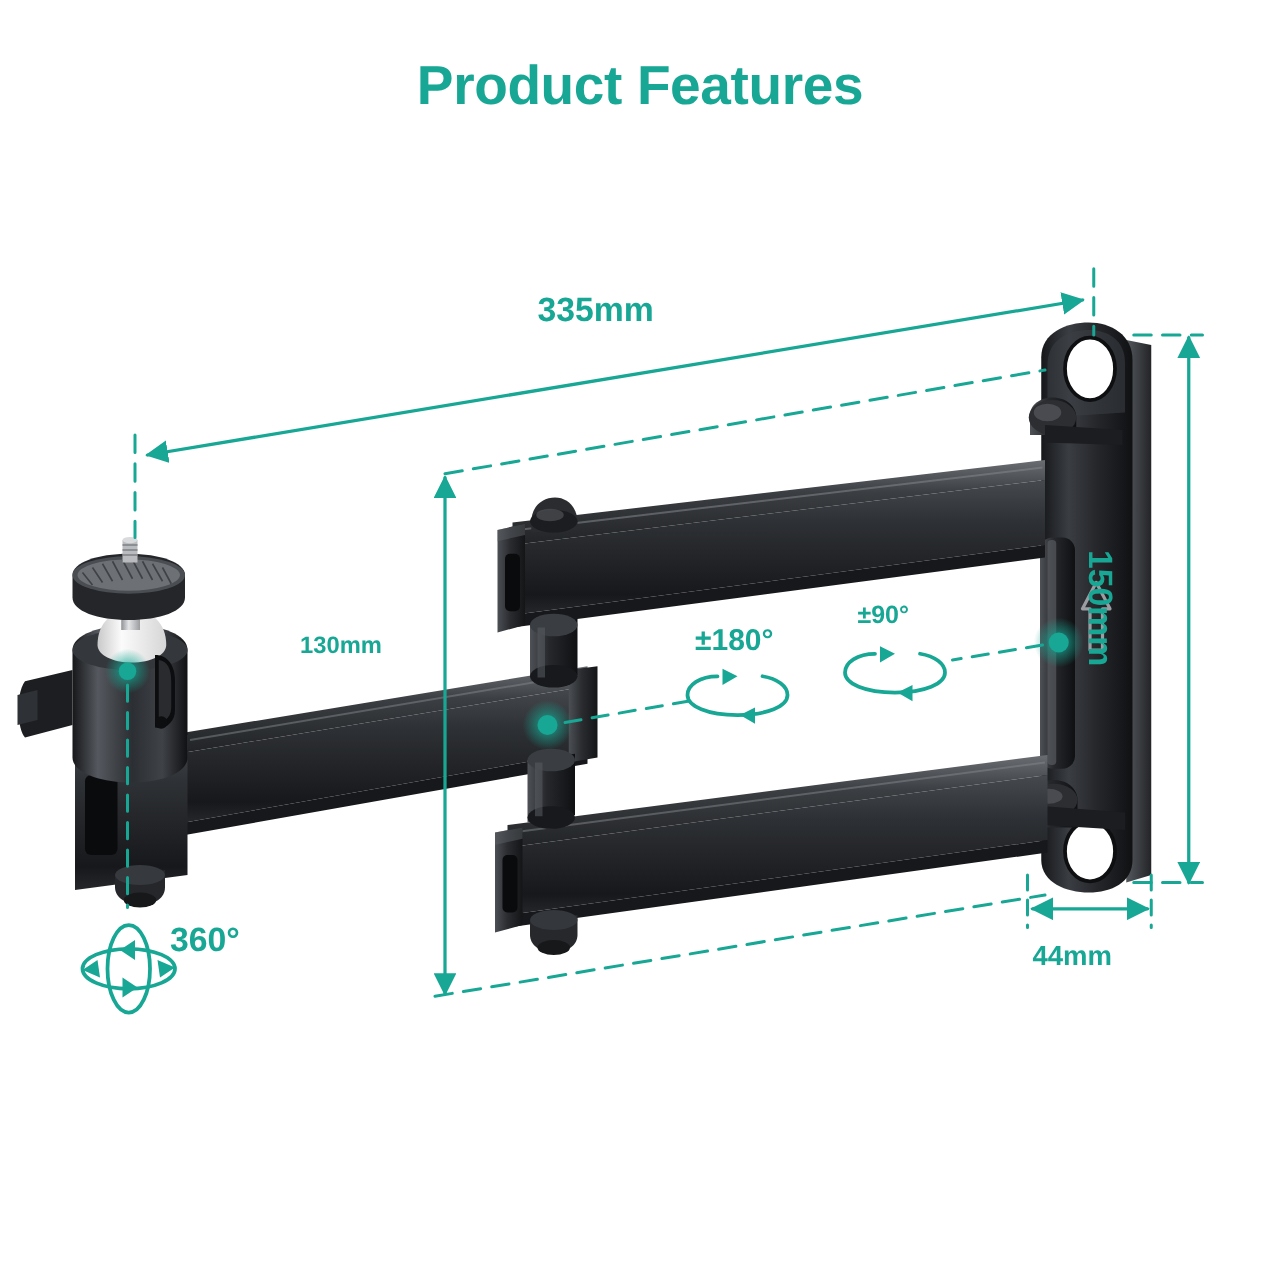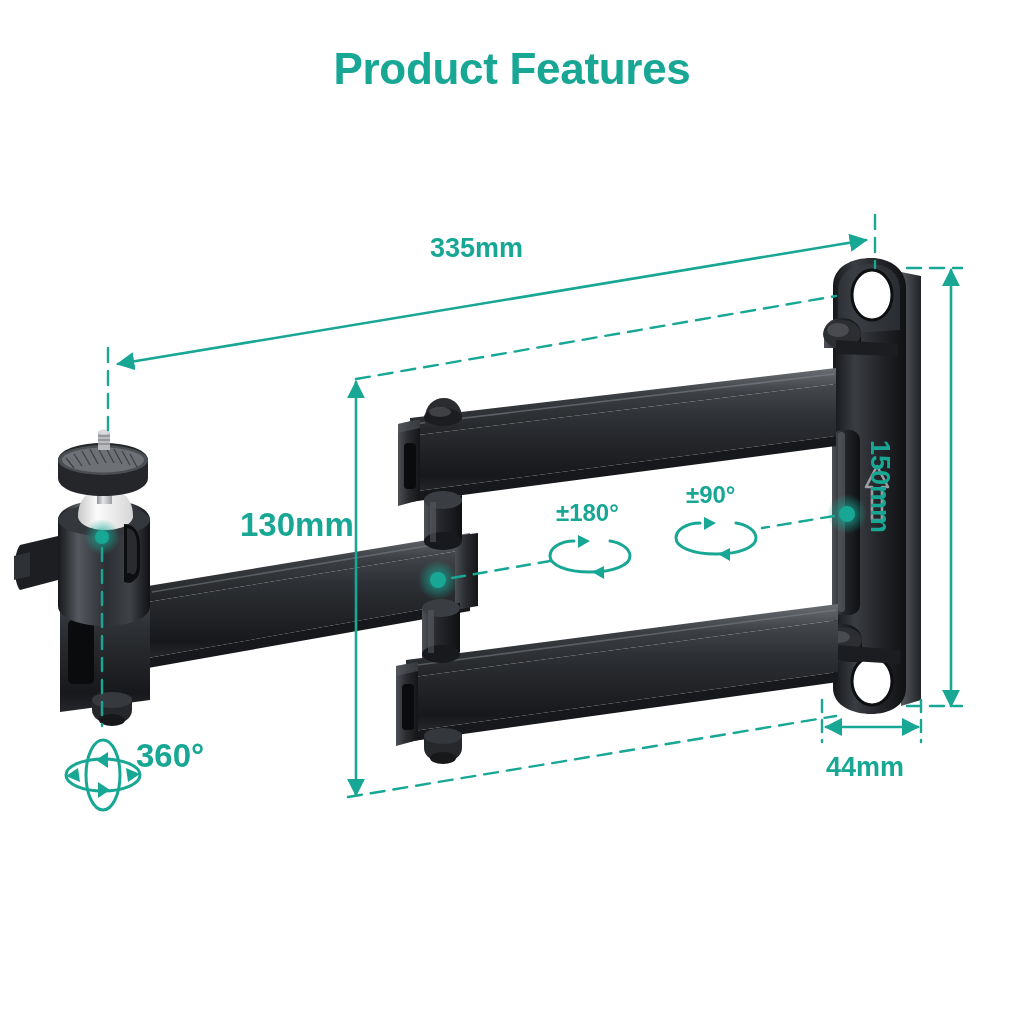--- a/index.html
+++ b/index.html
@@ -37,30 +37,30 @@
     left: 0;
   }
   
   .dim-label {
     position: absolute;
     color: #17a794;
     font-weight: bold;
     white-space: nowrap;
   }
   #label-335 { left: 430px; top: 233px; font-size: 27px; }
-  #label-130 { left: 240px; top: 506px; font-size: 33px; }
+  #label-130 { left: 240px; top: 506px; font-size: 19px; }
   #label-150 {
     left: 895px; top: 440px; font-size: 27px;
     transform: rotate(90deg);
     transform-origin: left top;
   }
-  #label-44  { left: 826px; top: 752px; font-size: 27px; }
+  #label-44  { left: 826px; top: 752px; font-size: 22px; }
   #label-180 { left: 556px; top: 499px; font-size: 24px; }
-  #label-90  { left: 686px; top: 481px; font-size: 24px; text-align: center; }
-  #label-360 { left: 136px; top: 737px; font-size: 33px; }
+  #label-90  { left: 686px; top: 481px; font-size: 20px; text-align: center; }
+  #label-360 { left: 136px; top: 737px; font-size: 27px; }
 
   
   #weight-block {
     position: absolute;
     left: 68px;
     top: 893px;
     display: flex;
     align-items: center;
   }
   #weight-icon-wrap {

